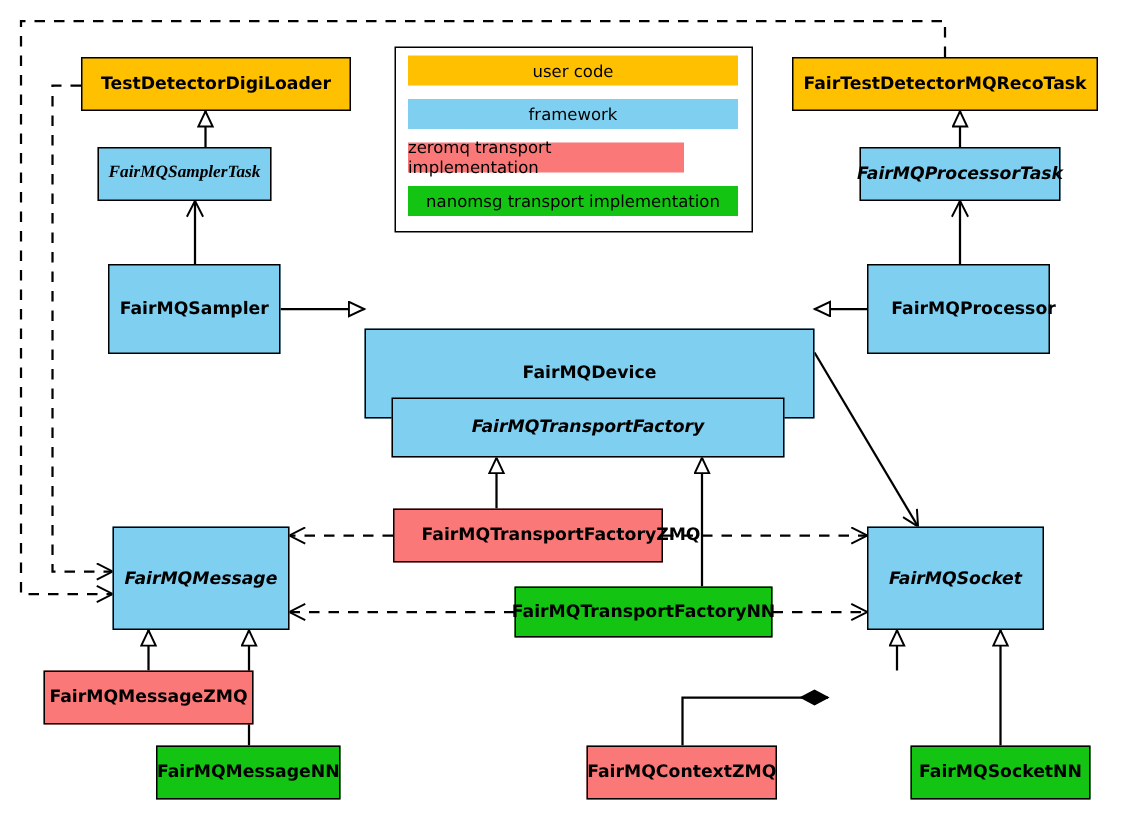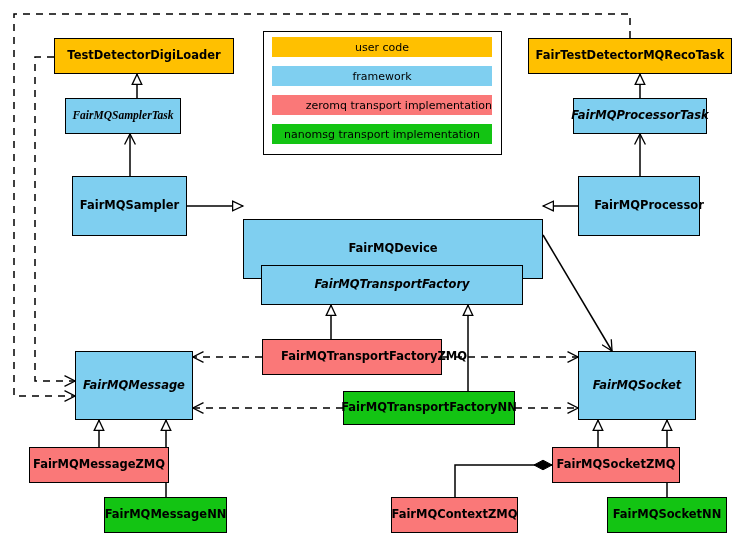--- a/index.html
+++ b/index.html
@@ -83,21 +83,21 @@
   </svg>
 
   <div id="legend" style="left:263px;top:31px;width:239px;height:124px;"></div>
 
   <div class="legend-bar" style="left:272px;top:37px;width:220px;height:20px;background:#FFC000;">
     <span>user code</span>
   </div>
   <div class="legend-bar" style="left:272px;top:66px;width:220px;height:20px;background:#7FCFF0;">
     <span>framework</span>
   </div>
-  <div class="legend-bar" style="left:272px;top:95px;width:220px;height:20px;background:#FA7878;justify-content:flex-end;">
+  <div class="legend-bar" style="left:272px;top:95px;width:184px;height:20px;background:#FA7878;">
     <span>zeromq transport implementation</span>
   </div>
   <div class="legend-bar" style="left:272px;top:124px;width:220px;height:20px;background:#13C413;">
     <span>nanomsg transport implementation</span>
   </div>
 
   <div class="node c-user" style="left:54px;top:38px;width:180px;height:36px;">
     <span>TestDetectorDigiLoader</span>
   </div>
   <div class="node c-user" style="left:528px;top:38px;width:204px;height:36px;">
@@ -132,23 +132,20 @@
   </div>
   <div class="node c-frame abstract" style="left:578px;top:351px;width:118px;height:69px;">
     <span>FairMQSocket</span>
   </div>
   <div class="node c-zmq" style="left:29px;top:447px;width:140px;height:36px;">
     <span>FairMQMessageZMQ</span>
   </div>
   <div class="node c-nn" style="left:104px;top:497px;width:123px;height:36px;">
     <span>FairMQMessageNN</span>
   </div>
-  <div class="node c-zmq" style="left:552px;top:447px;width:128px;height:36px;">
-    <span>FairMQSocketZMQ</span>
-  </div>
   <div class="node c-nn" style="left:607px;top:497px;width:120px;height:36px;">
     <span>FairMQSocketNN</span>
   </div>
   <div class="node c-zmq" style="left:391px;top:497px;width:127px;height:36px;">
     <span>FairMQContextZMQ</span>
   </div>
 
 </div>
 
 </body></html>

